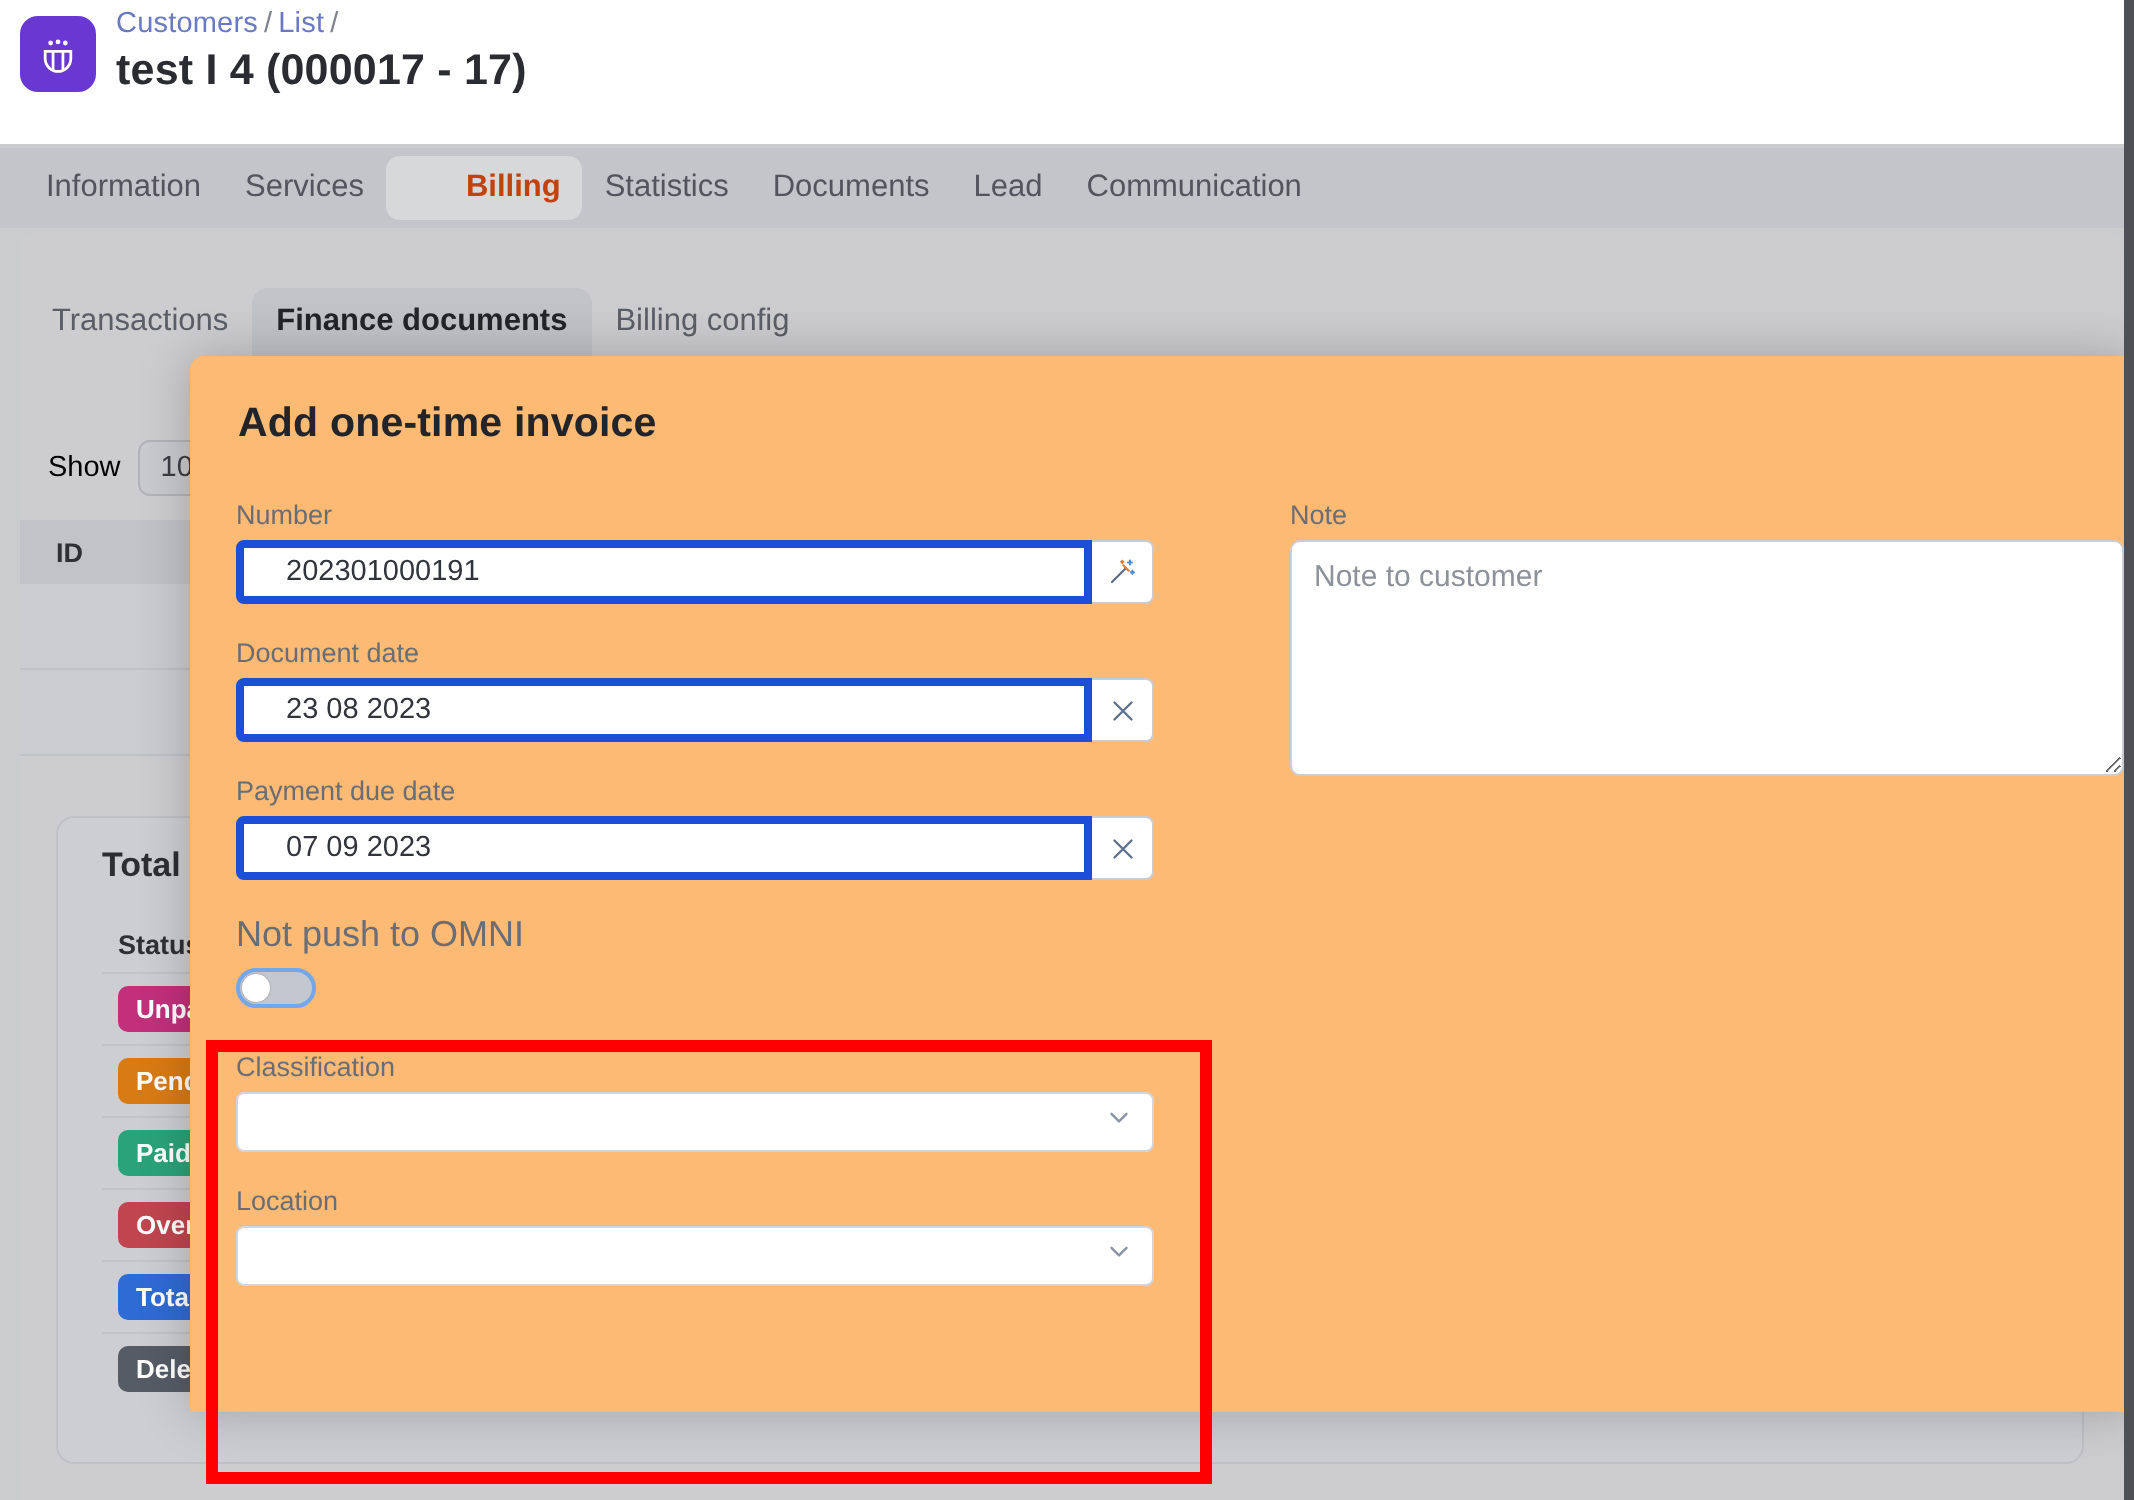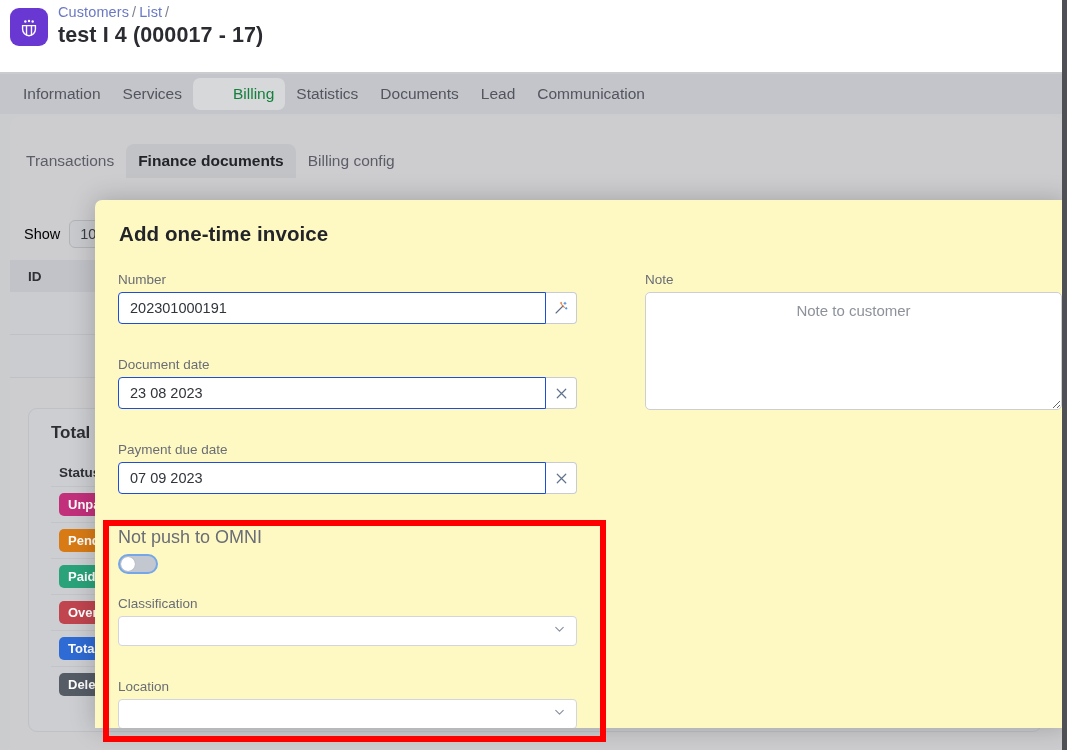--- a/index.html
+++ b/index.html
@@ -49,21 +49,21 @@
     position: absolute; left: 0; top: 74px; right: 5px; height: 40px;
     background: #c4c5ca;
     display: flex; align-items: center; padding-left: 12px; gap: 0px;
   }
   .nav-tab {
     font-size: 15.5px; color: #52555e;
     padding: 7px 11px; border-radius: 7px;
     white-space: nowrap;
   }
   .nav-tab.active {
-    background: #d7d8da; color: #15803d; font-weight: 400; padding-left: 40px;
+    background: #d7d8da; color: #c2410c; font-weight: 700; padding-left: 40px;
   }
 
   .content-panel {
     position: absolute; left: 10px; top: 116px; right: 5px; bottom: 0;
     background: #cdcdcf;
     border-top-left-radius: 10px;
     border-top-right-radius: 10px;
   }
   .sub-tabs {
     position: absolute; left: 4px; top: 28px;
@@ -128,74 +128,73 @@
   .badge {
     display: inline-block;
     color: #fff; font-size: 13px; font-weight: bold;
     padding: 4px 9px; border-radius: 5px;
     white-space: nowrap;
   }
 
   
   #modal {
     position: absolute;
-    left: 95px; top: 200px;
+    left: 95px; top: 178px;
     width: 972px; height: 528px;
-    background: #fef9c3;
+    background: #fdba74;
     border-radius: 7px 0 0 0;
     box-shadow: 0 0 26px rgba(0,0,0,.22);
     overflow: hidden;
   }
   .modal-title {
     position: absolute; left: 24px; top: 22px;
     font-size: 20.5px; font-weight: bold; color: #22242a;
     letter-spacing: .1px;
   }
   .form-col-left {
     position: absolute; left: 23px; top: 72px; width: 459px;
   }
   .form-col-right {
     position: absolute; left: 511px; top: 72px; width: 456px; padding-left: 39px;
   }
-  .field { margin-bottom: 33px; }
+  .field { margin-bottom: 17px; }
   .field-label {
     font-size: 13.5px; color: #6a6d75; margin-bottom: 5px;
     display: block;
   }
   .input-wrap { display: flex; align-items: stretch; }
   .text-input {
     flex: 1;
     height: 32px;
-    border: 1px solid #1d4ed8;
+    border: 4px solid #1d4ed8;
     border-radius: 4px 0 0 4px;
     background: #fff;
     font-family: "Liberation Sans", sans-serif;
     font-size: 14.5px; color: #2f3views;
     color: #31343b;
-    padding: 0 11px;
+    padding: 0 21px;
     outline: none;
   }
   .input-btn {
     width: 31px; height: 32px;
     border: 1px solid #c8cbd2; border-left: none;
     border-radius: 0 4px 4px 0;
     background: #fff;
     display: flex; align-items: center; justify-content: center;
     cursor: pointer;
   }
   .note-area {
     width: 100%; height: 118px;
     border: 1px solid #ccced4; border-radius: 5px;
     background: #fff;
     font-family: "Liberation Sans", sans-serif;
     font-size: 15px; color: #31343b;
     padding: 9px 11px;
     resize: both;
     outline: none;
-    text-align: center;
   }
   .note-area::placeholder { color: #8d9199; }
 
   .toggle-label { font-size: 18px; color: #6a6d75; margin-bottom: 6px; display: block; }
   .toggle {
     width: 40px; height: 20px; border-radius: 11px;
     background: #c3c7cf;
     border: 2px solid #74a6ea;
     position: relative;
     cursor: pointer;

